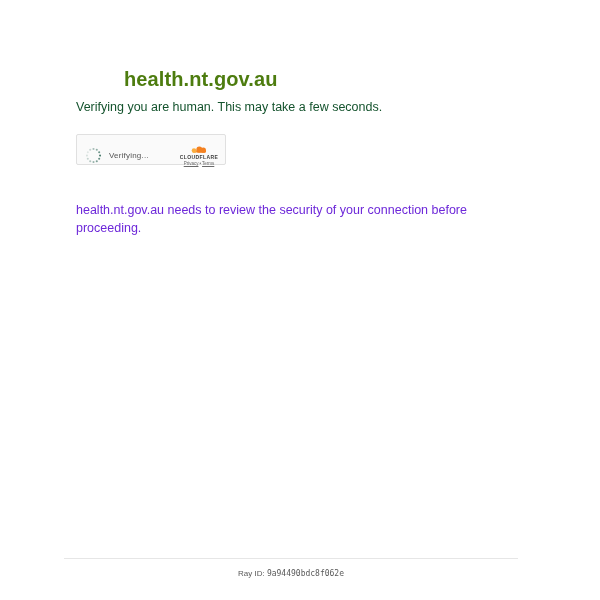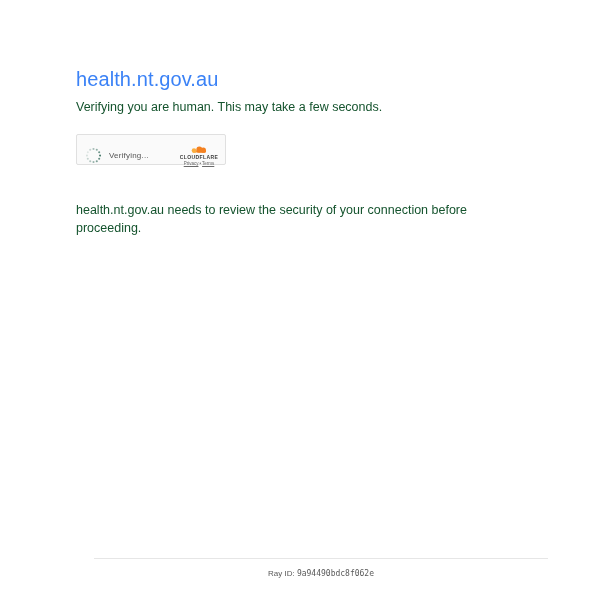--- a/index.html
+++ b/index.html
@@ -15,24 +15,25 @@
   }
 
   .main-content {
     position: absolute;
     left: 76px;
     top: 67px;
     width: 412px;
   }
   .page-title {
     font-size: 20px;
-    font-weight: 400;
-    color: #3b82f6;
+    font-weight: 700;
+    color: #4d7c0f;
     letter-spacing: 0.1px;
     line-height: 1.2;
+    margin-left: 48px;
   }
   .page-subtitle {
     margin-top: 9px;
     font-size: 12.5px;
     font-weight: 400;
     color: #14532d;
   }
 
   
   .turnstile-widget {
@@ -88,27 +89,27 @@
     text-decoration: underline;
     cursor: pointer;
   }
   .brand-links .sep { margin: 0 1px; text-decoration: none; }
 
   .body-text {
     margin-top: 36px;
     width: 406px;
     font-size: 12.5px;
     line-height: 1.45;
-    color: #14532d;
+    color: #6d28d9;
   }
 
   
   .page-footer {
     position: absolute;
-    left: 94px;
+    left: 64px;
     width: 454px;
     top: 558px;
     border-top: 1px solid #e6e6e6;
     text-align: center;
   }
   .ray-id-line {
     margin-top: 10px;
     font-size: 8px;
     color: #595959;
   }

